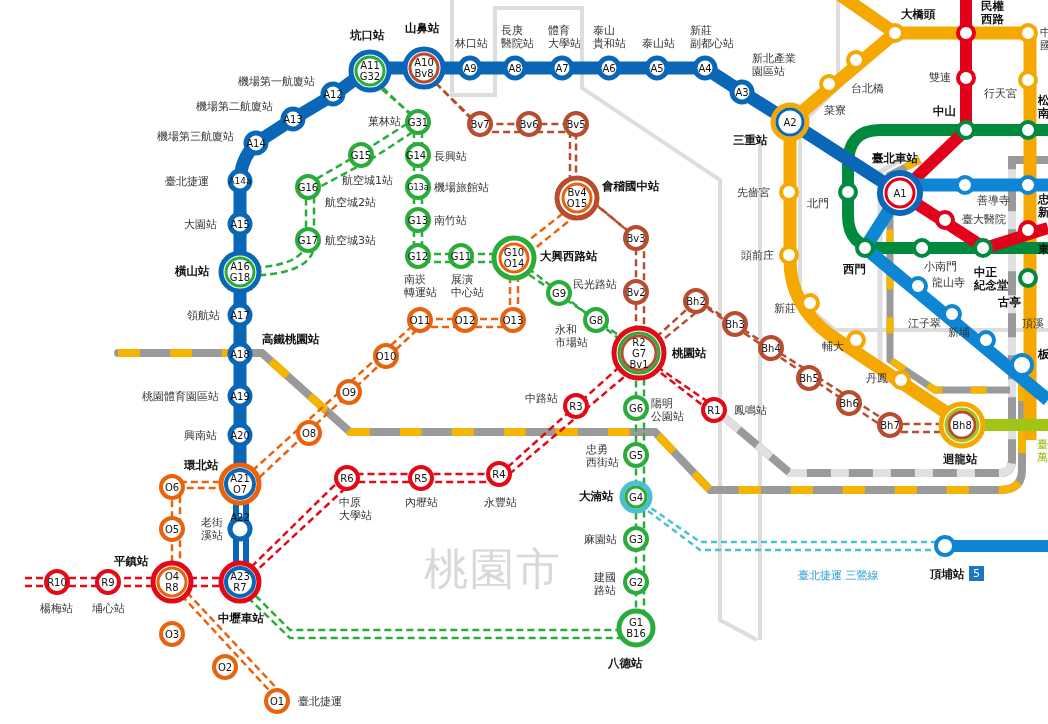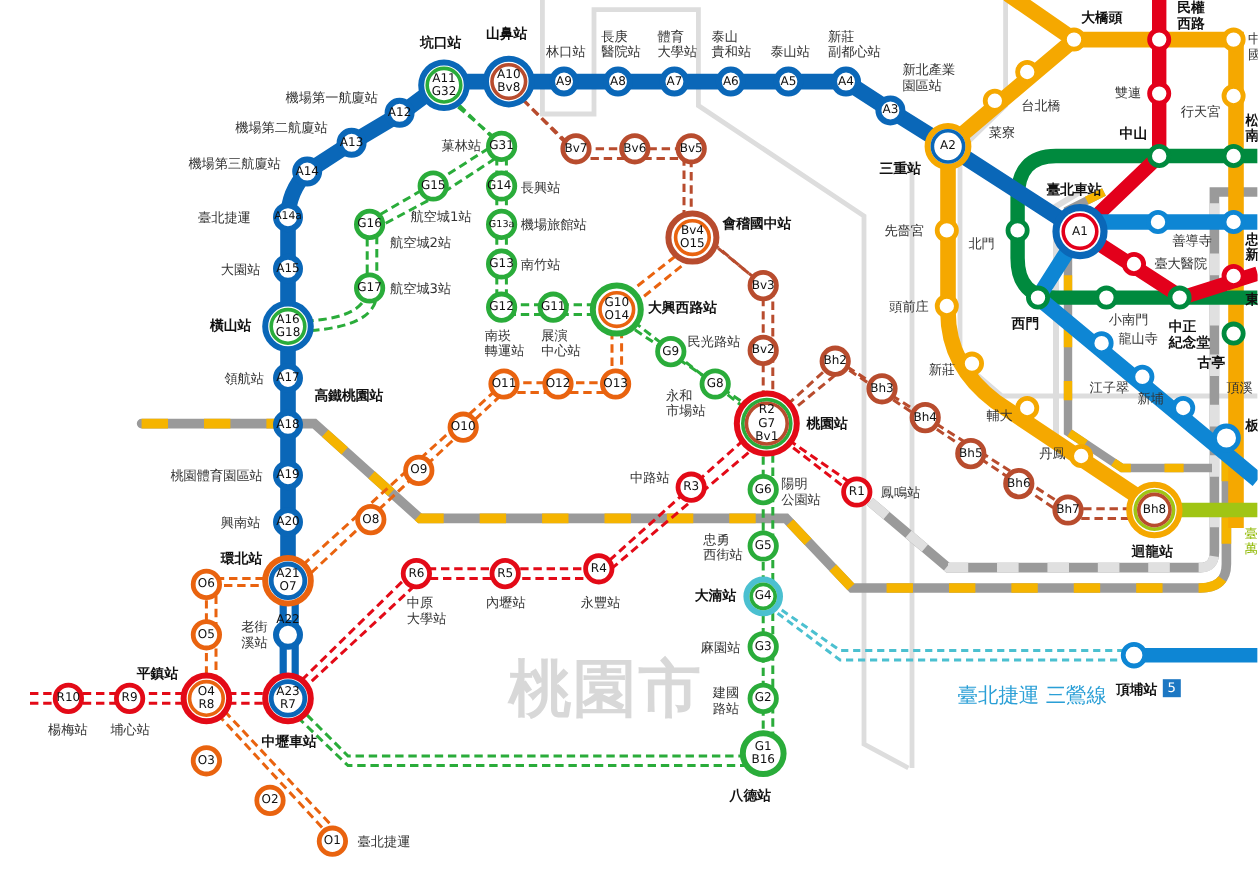--- a/index.html
+++ b/index.html
@@ -1,22 +1,22 @@
 <!DOCTYPE html>
 <html><head>
 <meta charset="utf-8">
 <style>
   html, body { margin:0; padding:0; background:#ffffff; }
   body { width:1048px; height:724px; overflow:hidden; position:relative; font-family:"DejaVu Sans", sans-serif; }
   #map { position:absolute; left:0; top:0; width:1048px; height:724px; }
   .lbl { position:absolute; font-size:11px; color:#333; line-height:13px; white-space:pre; font-family:"DejaVu Sans", sans-serif; }
   .lbl.bold { font-weight:bold; color:#111; font-size:11.5px; }
   .code { position:absolute; font-size:10px; color:#111; text-align:center; line-height:11px; white-space:pre; font-family:"DejaVu Sans", sans-serif; transform:translate(-50%,-50%); }
-  .city { position:absolute; left:424px; top:540px; font-size:52px; color:#d8d8d8; font-weight:bold; letter-spacing:2px; }
-  .linelabel { position:absolute; font-size:17px; color:#2a9fd6;text-align:right; }
+  .city { position:absolute; left:424px; top:540px; font-size:44px; color:#d8d8d8; font-weight:normal; letter-spacing:2px; }
+  .linelabel { position:absolute; font-size:11px; color:#2a9fd6;text-align:right; }
   .badge5 { position:absolute; left:969px; top:566px; width:15px; height:15px; background:#1c77c3; color:#fff; font-size:11px; text-align:center; line-height:15px; }
 </style>
 </head>
 <body>
 
 <svg id="map" viewBox="0 0 1048 724" xmlns="http://www.w3.org/2000/svg">
 
   <g fill="none" stroke="#dddddd" stroke-width="4">
     <path d="M452 0 V95 H495 V8 H582 V88 L720 180 V620 L757 640"></path>
     <path d="M690 0 V0"></path>
@@ -257,21 +257,21 @@
 <div class="code" style="left:240px;top:181px;font-size:9px">A14a</div>
 <div class="lbl" style="left:165px;top:175px">臺北捷運</div>
 <div class="code" style="left:240px;top:224px">A15</div>
 <div class="lbl" style="left:184px;top:218px">大園站</div>
 <div class="code" style="left:240px;top:272px">A16
 G18</div>
 <div class="lbl bold" style="left:175px;top:265px">橫山站</div>
 <div class="code" style="left:240px;top:315px">A17</div>
 <div class="lbl" style="left:187px;top:309px">領航站</div>
 <div class="code" style="left:240px;top:354px">A18</div>
-<div class="lbl bold" style="left:262px;top:323px">高鐵桃園站</div>
+<div class="lbl bold" style="left:262px;top:333px">高鐵桃園站</div>
 <div class="code" style="left:240px;top:396px">A19</div>
 <div class="lbl" style="left:142px;top:390px">桃園體育園區站</div>
 <div class="code" style="left:240px;top:435px">A20</div>
 <div class="lbl" style="left:184px;top:429px">興南站</div>
 <div class="code" style="left:240px;top:484px">A21
 O7</div>
 <div class="lbl bold" style="left:184px;top:459px">環北站</div>
 <div class="code" style="left:240px;top:517px">A22</div>
 <div class="lbl" style="left:201px;top:516px">老街
 溪站</div>

